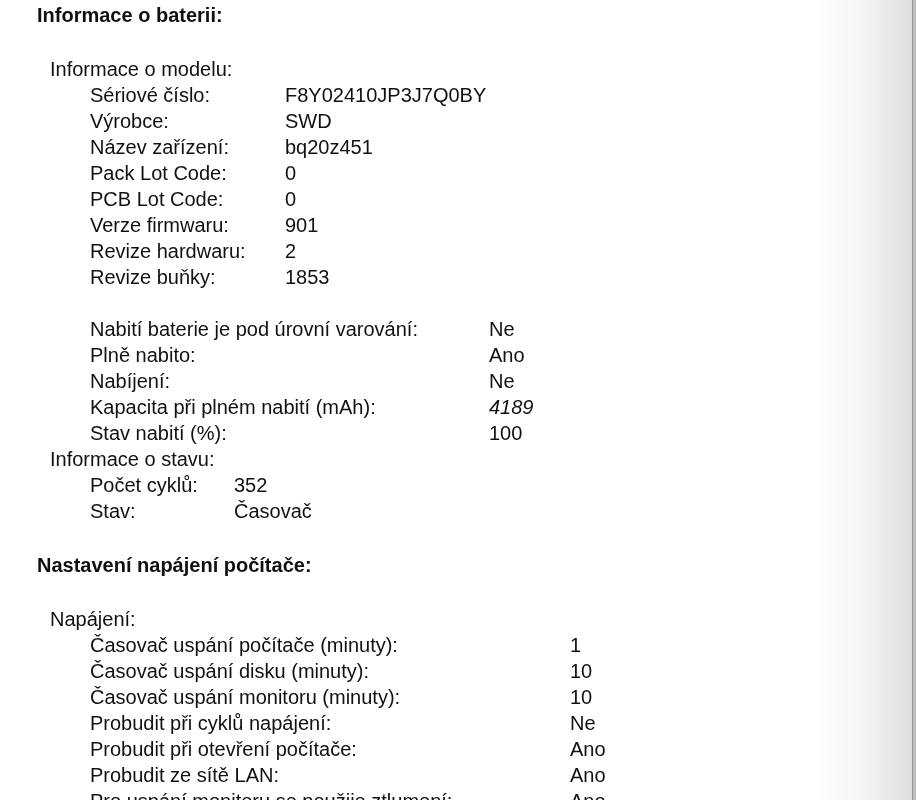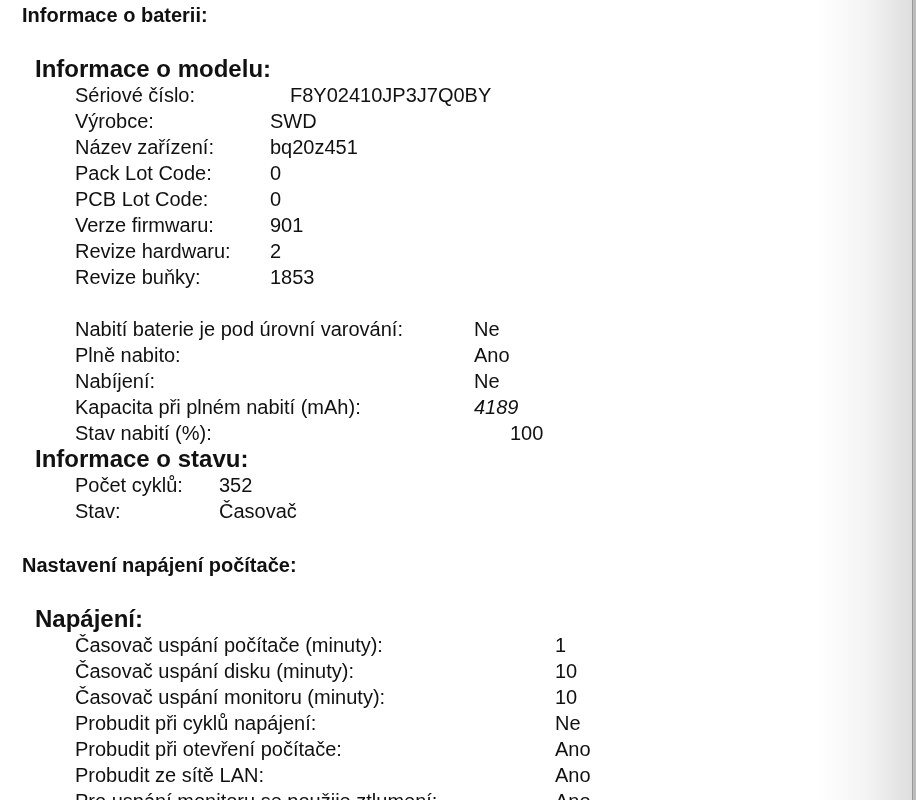--- a/index.html
+++ b/index.html
@@ -10,40 +10,39 @@
       overflow: hidden;
       background: #ffffff;
     }
     body {
       position: relative;
       font-family: "Liberation Sans", "DejaVu Sans", sans-serif;
       color: #111111;
     }
     .content {
       position: absolute;
-      left: 0;
+      left: 15px;
       top: 0;
       width: 880px;
       height: 792px;
     }
     .section-title {
       position: absolute;
       left: 22px;
       font-weight: bold;
       font-size: 20px;
       line-height: 26px;
       white-space: nowrap;
     }
     .group-title {
       position: absolute;
       left: 35px;
-      font-size: 24px;
+      font-size: 20px;
       line-height: 26px;
       white-space: nowrap;
-      font-weight: bold;
     }
     .row {
       position: absolute;
       left: 75px;
       height: 26px;
       font-size: 20px;
       line-height: 26px;
       white-space: nowrap;
     }
     .row .k, .row .v {
@@ -74,21 +73,21 @@
 <body>
 
 <div class="content">
 
   <div class="section-title" style="top:2px;">Informace o baterii:</div>
 
   <div class="group-title" style="top:56px;">Informace o modelu:</div>
 
   <div class="row" style="top:82px;">
     <span class="k">Sériové číslo:</span>
-    <span class="v" style="left:195px;margin-left:20px;">F8Y02410JP3J7Q0BY</span>
+    <span class="v" style="left:195px;">F8Y02410JP3J7Q0BY</span>
   </div>
   <div class="row" style="top:108px;">
     <span class="k">Výrobce:</span>
     <span class="v" style="left:195px;">SWD</span>
   </div>
   <div class="row" style="top:134px;">
     <span class="k">Název zařízení:</span>
     <span class="v" style="left:195px;">bq20z451</span>
   </div>
   <div class="row" style="top:160px;">
@@ -124,21 +123,21 @@
   <div class="row" style="top:368px;">
     <span class="k">Nabíjení:</span>
     <span class="v" style="left:399px;">Ne</span>
   </div>
   <div class="row" style="top:394px;">
     <span class="k">Kapacita při plném nabití (mAh):</span>
     <span class="v" style="left:399px;font-style:italic;">4189</span>
   </div>
   <div class="row" style="top:420px;">
     <span class="k">Stav nabití (%):</span>
-    <span class="v" style="left:399px;margin-left:36px;">100</span>
+    <span class="v" style="left:399px;">100</span>
   </div>
 
   <div class="group-title" style="top:446px;">Informace o stavu:</div>
 
   <div class="row" style="top:472px;">
     <span class="k">Počet cyklů:</span>
     <span class="v" style="left:144px;">352</span>
   </div>
   <div class="row" style="top:498px;">
     <span class="k">Stav:</span>

